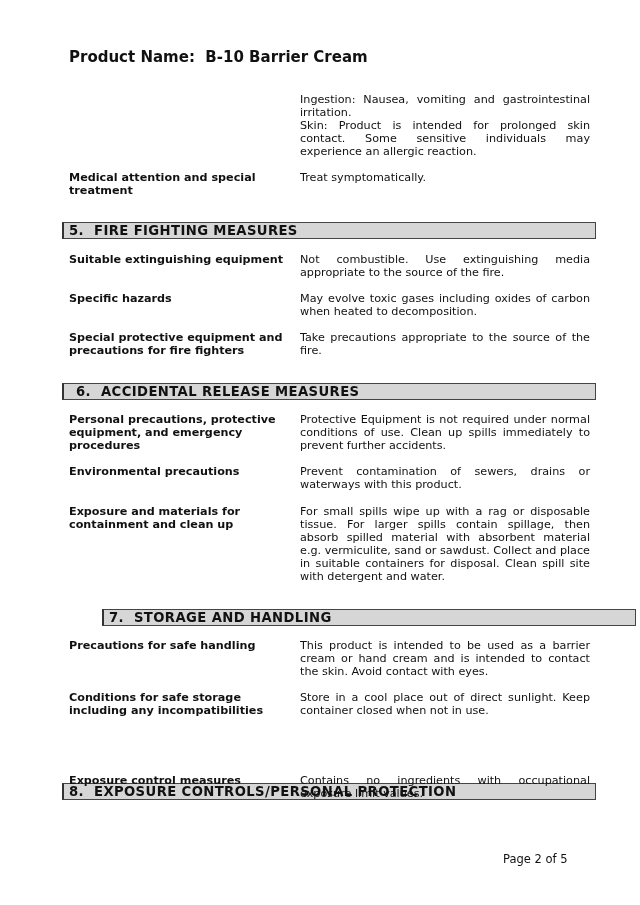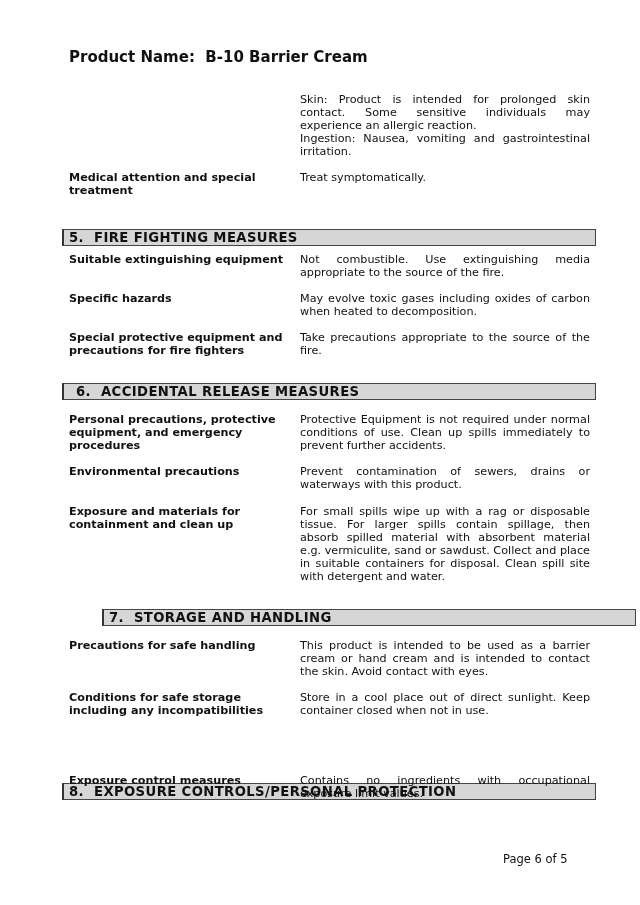--- a/index.html
+++ b/index.html
@@ -62,30 +62,30 @@
       font-size: 11.5px;
     }
   </style>
 </head>
 <body>
 
 <div class="product-name">Product Name:  B-10 Barrier Cream</div>
 
 <div class="row" style="top:93px;">
   <div class="value">
+    <div>Ingestion: Nausea, vomiting and gastrointestinal irritation.</div>
     <div>Skin: Product is intended for prolonged skin contact. Some sensitive individuals may experience an allergic reaction.</div>
-    <div>Ingestion: Nausea, vomiting and gastrointestinal irritation.</div>
   </div>
 </div>
 <div class="row" style="top:171px;">
   <div class="label" style="width:190px;">Medical attention and special treatment</div>
   <div class="value">Treat symptomatically.</div>
 </div>
 
-<div class="section-header" style="top:222px;margin-top:7px;">5.  FIRE FIGHTING MEASURES</div>
+<div class="section-header" style="top:222px;">5.  FIRE FIGHTING MEASURES</div>
 <div class="row" style="top:253px;">
   <div class="label">Suitable extinguishing equipment</div>
   <div class="value">Not combustible. Use extinguishing media appropriate to the source of the fire.</div>
 </div>
 <div class="row" style="top:292px;">
   <div class="label">Specific hazards</div>
   <div class="value">May evolve toxic gases including oxides of carbon when heated to decomposition.</div>
 </div>
 <div class="row" style="top:331px;">
   <div class="label">Special protective equipment and precautions for fire fighters</div>
@@ -115,13 +115,13 @@
   <div class="label" style="width:195px;">Conditions for safe storage including any incompatibilities</div>
   <div class="value">Store in a cool place out of direct sunlight.  Keep container closed when not in use.</div>
 </div>
 
 <div class="section-header" style="top:783px;">8.  EXPOSURE CONTROLS/PERSONAL PROTECTION</div>
 <div class="row" style="top:774px;">
   <div class="label">Exposure control measures</div>
   <div class="value">Contains no ingredients with occupational exposure limit values.</div>
 </div>
 
-<div class="page-number">Page 6 of 5</div>
+<div class="page-number">Page 2 of 5</div>
 
 </body></html>

